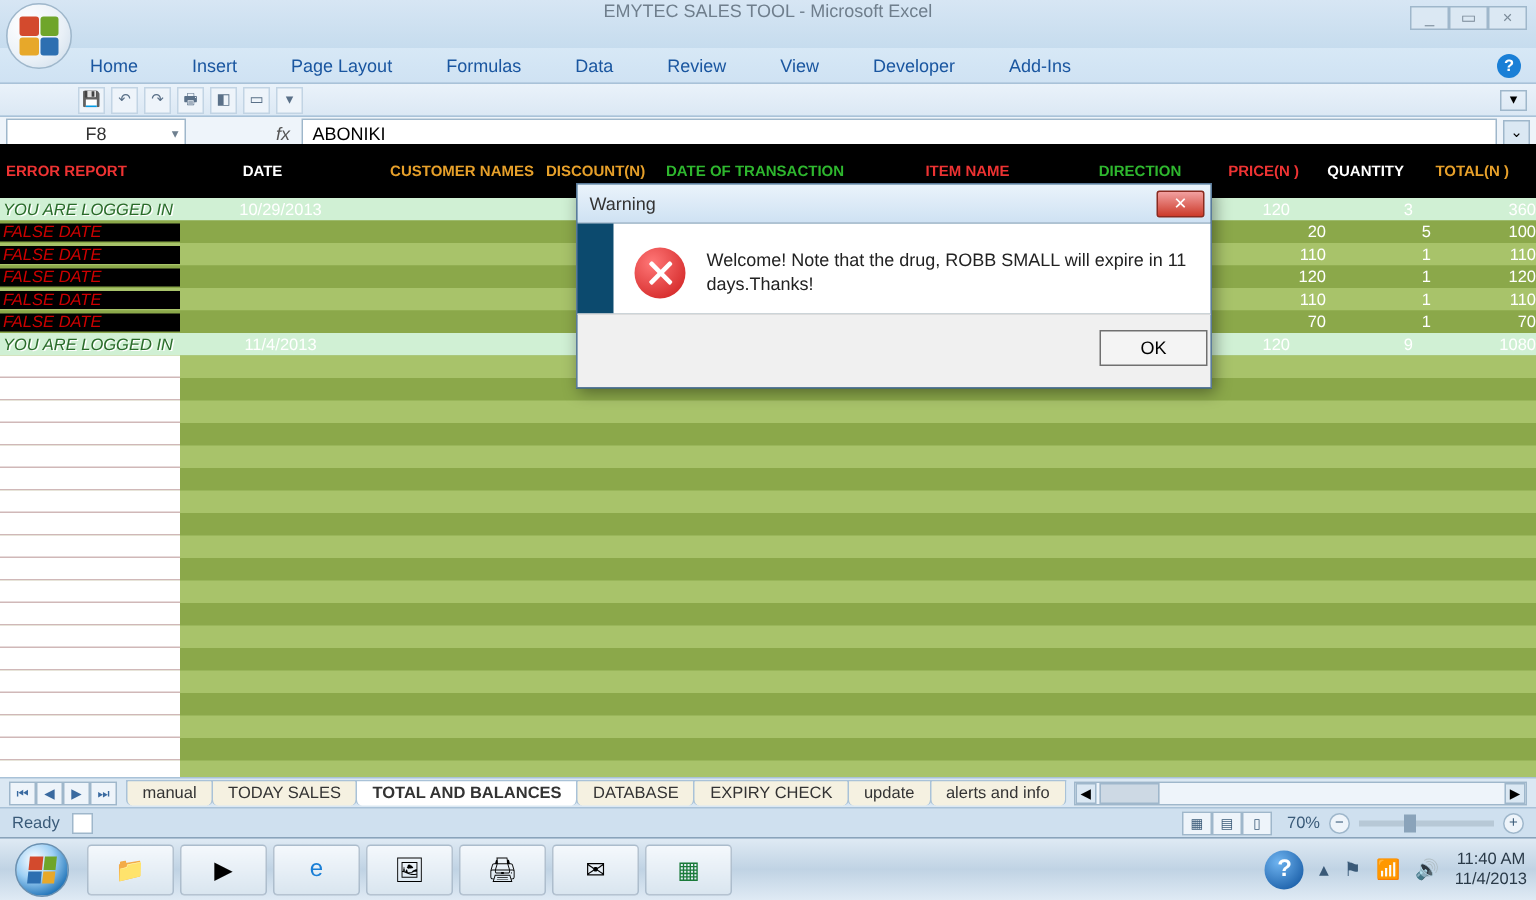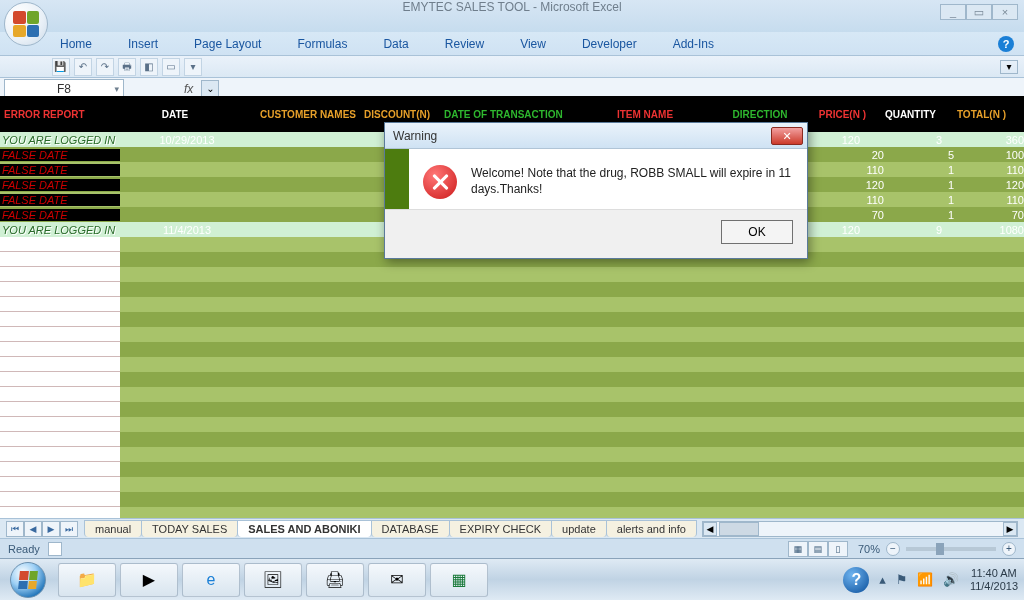--- a/index.html
+++ b/index.html
@@ -75,29 +75,29 @@
 .startbtn { width:56px; height:42px; display:flex; align-items:center; justify-content:center;}
 .orb { width:36px; height:36px; border-radius:50%; background: radial-gradient(circle at 35% 30%, #fff, #9ed0f5 40%, #1a6fb5 80%); border:1px solid #6a90b0; display:flex; align-items:center; justify-content:center;}
 .orb .flag { width:18px; height:18px; display:grid; grid-template-columns:1fr 1fr; grid-template-rows:1fr 1fr; gap:1px; transform:skewX(-6deg);}
 .tbitem { width:58px; height:34px; margin:0 2px; border:1px solid rgba(140,160,180,0.6); background: linear-gradient(#f4f8fc,#d9e5ef); border-radius:3px; display:flex; align-items:center; justify-content:center; font-size:16px;}
 .tray { margin-left:auto; display:flex; align-items:center; gap:10px; padding-right:6px; font-size:11px; color:#2a3a48;}
 .clock { text-align:center; line-height:13px;}
 .trayico { font-size:13px; color:#3a5a78;}
 .helporb { width:26px;height:26px; border-radius:50%; background:radial-gradient(circle at 35% 30%,#6fb4f0,#0a4e9a); color:#fff; font-weight:bold; text-align:center; line-height:26px; font-size:16px;}
 
 
-.dialog { position:absolute; left:384px; top:122px; width:424px; background:#4d7c0f; border:1px solid #5a7a9a; box-shadow: 2px 3px 10px rgba(0,0,0,0.4); z-index:20;}
+.dialog { position:absolute; left:384px; top:122px; width:424px; background:#0c4a6e; border:1px solid #5a7a9a; box-shadow: 2px 3px 10px rgba(0,0,0,0.4); z-index:20;}
 .dlg-title { height:26px; background: linear-gradient(#eaf3fb,#cfe2f3); display:flex; align-items:center; padding:0 4px 0 8px; font-size:12px; color:#333; border-bottom:1px solid #b0c4d6;}
 .dlg-close { margin-left:auto; width:32px; height:18px; background: linear-gradient(#f2a0a0,#cc3a2a); border:1px solid #8a2a20; border-radius:2px; color:#fff; text-align:center; line-height:16px; font-size:11px;}
 .dlg-body { padding: 16px 14px 10px 14px; display:flex; gap:14px; background:#fff;margin-left:24px;}
 .erricon { width:34px; height:34px; border-radius:50%; background: radial-gradient(circle at 35% 30%, #f77, #cc1a1a); position:relative; flex-shrink:0;}
 .erricon::before,.erricon::after{content:""; position:absolute; left:16px; top:7px; width:3px; height:20px; background:#fff; border-radius:1px;}
 .erricon::before{ transform:rotate(45deg);} .erricon::after{ transform:rotate(-45deg);}
 .dlg-msg { font-size:12px; color:#222; line-height:16px;}
-.dlg-foot { padding:10px 14px 14px; text-align:right; background:#f0f0f0; border-top:1px solid #ddd;text-decoration:underline;}
+.dlg-foot { padding:10px 2px 14px; text-align:right; background:#f0f0f0; border-top:1px solid #ddd;text-decoration:underline;}
 .dlg-ok { width:72px; height:24px; border:1px solid #707070; background:#f4f4f4; font-size:12px;} 
 
 
 .readyrow { position:absolute; left:0; right:0; bottom:42px; transform:translateY(-20px); height:20px; background:#cfe0ef; border-top:1px solid #a9c2d8; display:flex; align-items:center; font-size:11px; padding:0 8px; color:#3a5a78;}
 .readyrow .viewbtns { margin-left:auto; display:flex; gap:0;}
 .viewbtns .v { width:20px; height:16px; border:1px solid #9fb7cb; background:#eef4fa; text-align:center; line-height:14px; font-size:9px;}
 .zoom { margin-left:10px; display:flex; align-items:center; gap:6px;}
 .zoom .track { width:90px; height:4px; background:#b7c8d6; position:relative;}
 .zoom .knob { position:absolute; left:30px; top:-4px; width:8px; height:12px; background:#8aa3ba;}
 .zoom .zb { width:14px; height:14px; border:1px solid #9fb7cb; border-radius:50%; text-align:center; line-height:12px; font-size:10px; background:#eef4fa;}
@@ -150,20 +150,21 @@
   <div class="qatbtn">🖶</div>
   <div class="qatbtn">◧</div>
   <div class="qatbtn">▭</div>
   <div class="qatbtn">▾</div>
   <div class="ribmin">▾</div>
 </div>
 
 <div class="fbar">
   <div class="namebox">F8</div>
   <div class="fx">fx</div>
+  <input class="formula-input" value="ABONIKI" style="">
   <div class="expand">⌄</div>
 </div>
 
 <div class="sheet">
   <div class="hdr">
     <span class="h-err">ERROR REPORT</span>
     <span class="h-date">DATE</span>
     <span class="h-cust">CUSTOMER NAMES</span>
     <span class="h-disc">DISCOUNT(N)</span>
     <span class="h-dot">DATE OF TRANSACTION</span>
@@ -298,21 +299,21 @@
 <div class="sheettabs">
   <div class="navset">
     <div class="navbtn">⏮</div>
     <div class="navbtn">◀</div>
     <div class="navbtn">▶</div>
     <div class="navbtn">⏭</div>
   </div>
   <div id="stabs" style="display:flex;">
       <div class="stab">manual</div>
       <div class="stab">TODAY SALES</div>
-      <div class="stab active">SALES AND ABONIKI</div>
+      <div class="stab active">TOTAL AND BALANCES</div>
       <div class="stab">DATABASE</div>
       <div class="stab">EXPIRY CHECK</div>
       <div class="stab">update</div>
       <div class="stab">alerts and info</div>
     </div>
   <div class="hscroll">
     <div class="la">◀</div>
     <div class="thumb"></div>
     <div class="ra">▶</div>
   </div>

